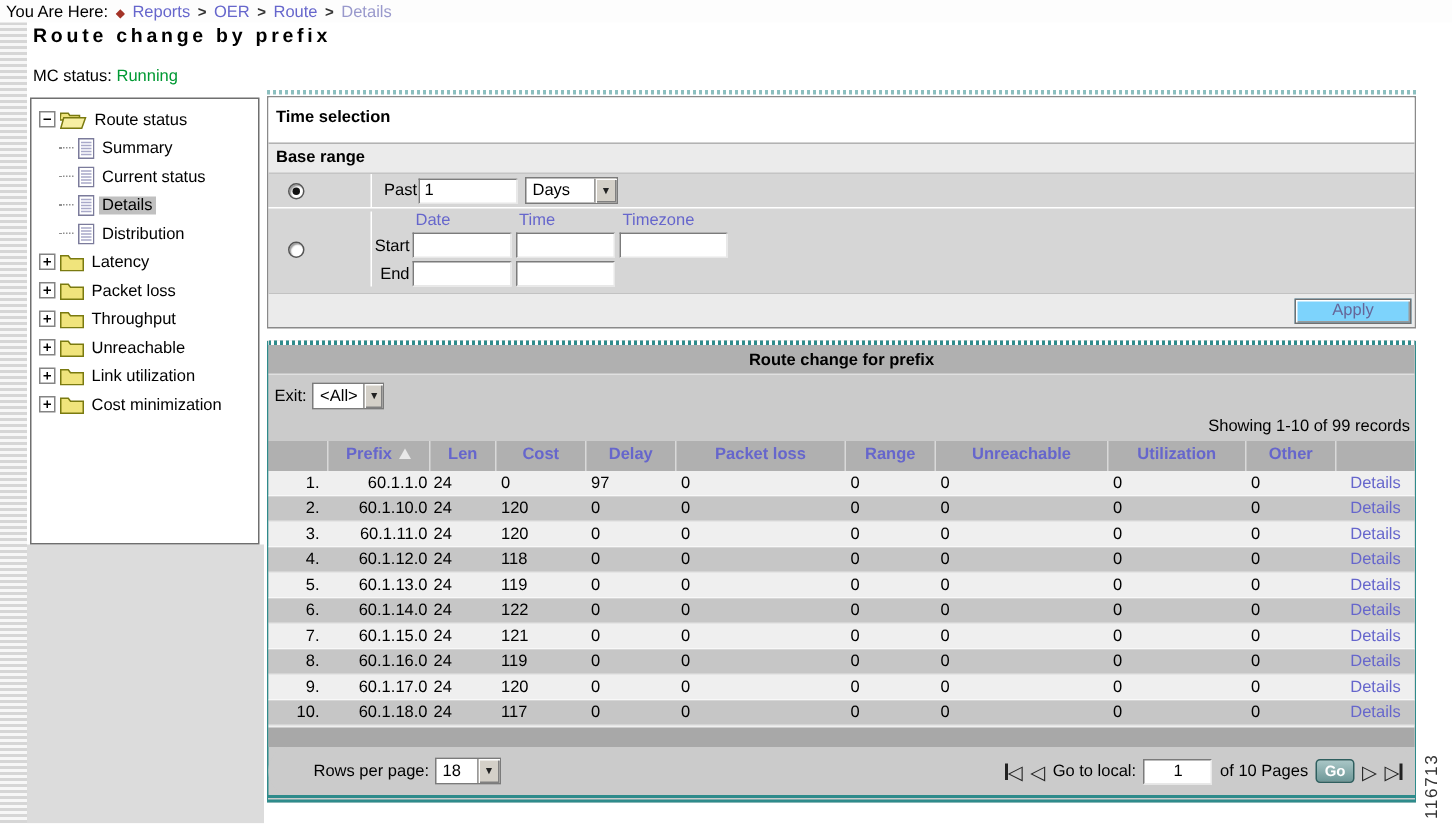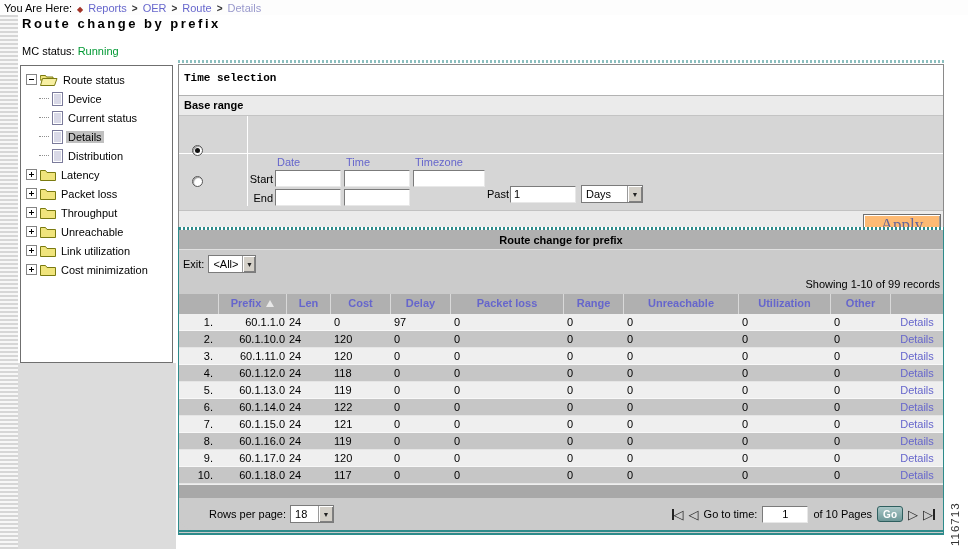--- a/index.html
+++ b/index.html
@@ -40,52 +40,52 @@
   .tree-label { padding:0 2px; }
   .tree-label.selected { background:#c0c0c0; }
   .tree svg { flex:0 0 auto; }
 
   
   .teal-dots { background:repeating-linear-gradient(90deg,#2e8b8b 0 2px,#ffffff 2px 4px); height:3px; }
   .dots-top-time { position:absolute; left:178px; top:60px; width:766px; opacity:.55; }
 
   
   .time-panel { position:absolute; left:178px; top:64px; width:766px; background:#fff; border:1px solid #8a8a8a; }
-  .tp-header { height:30px; display:flex; justify-content:space-between; padding:2px 6px 0 5px; background:#fff;font-family:Liberation Mono, monospace; }
+  .tp-header { height:30px; display:flex; justify-content:space-between; padding:2px 6px 0 5px; background:#fff; }
   .tp-title { font-weight:bold; padding-top:5px; }
   .tp-times { text-align:right; font-size:10.5px; line-height:13px; padding-top:1px; }
   .tp-base { height:21px; background:#ebebeb; border-top:1px solid #b2b2b2; border-bottom:1px solid #c4c4c4;
     font-weight:bold; padding:3px 0 0 5px; }
   .tp-body { background:#d6d6d6; }
   .radio-cell { width:69px; flex:0 0 69px; border-right:1px solid #fff; display:flex; align-items:center; padding-left:13px; align-self:stretch; }
   .radio { width:11px; height:11px; border-radius:50%; background:#fff; border:1px solid #555;
     box-shadow:inset 1px 1px 1px #9a9a9a; position:relative; cursor:pointer; flex:0 0 11px; }
   .radio.checked::after { content:""; position:absolute; left:2px; top:2px; width:5px; height:5px; border-radius:50%; background:#111; }
-  .tp-row1 { display:flex; align-items:center; height:38px; border-bottom:1px solid #fff;flex-direction:column; }
+  .tp-row1 { display:flex; align-items:center; height:23px; border-bottom:1px solid #fff; }
   .tp-row1-content { display:flex; align-items:center; padding-left:8px; gap:0; }
   .win-input { background:#fff; border:1px solid #7b7b7b; border-right-color:#e8e8e8; border-bottom-color:#e8e8e8;
     height:17px; font-family:"Liberation Sans",sans-serif; font-size:11px; padding:0 3px; }
   .past-input { width:66px; margin-left:1px; }
   .fake-select { display:flex; height:18px; border:1px solid #7b7b7b; background:#fff; cursor:pointer; }
   .fs-value { padding:2px 4px 0 4px; flex:1; white-space:nowrap; }
   .fs-btn { width:15px; background:#d4d0c8; border-left:1px solid #9a9a9a;
     box-shadow:inset 1px 1px 0 #fff, inset -1px -1px 0 #808080; display:flex; align-items:center; justify-content:center; }
   .fs-btn::before { content:"▼"; font-size:7px; color:#222; }
   .days-select { width:62px; margin-left:5px; }
   .tp-row2 { display:flex; padding:2px 0 4px 0; }
   .dt-grid { display:grid; grid-template-columns:27px 69px 69px 74px; align-items:center; row-gap:2px; }
   .dt-head { color:#6666cc; padding-left:2px; }
   .dt-rowlabel { text-align:right; padding-right:2px; }
   .se-input { width:66px; }
   .tz-input { width:72px; }
   .tp-footer { height:23px; background:#ebebeb; border-top:1px solid #c2c2c2;
     display:flex; justify-content:flex-end; align-items:center; padding-right:2px; }
-  .apply-btn { width:78px; height:17px; background:#fdba74; border:1px solid #707070;
+  .apply-btn { width:78px; height:17px; background:#7dd3fc; border:1px solid #707070;
     box-shadow:inset 1px 1px 0 #fff, inset -1px -1px 0 #9a9a9a;
-    color:#666699; font-family:Liberation Serif, serif; font-size:17px; cursor:pointer; }
+    color:#666699; font-family:Liberation Sans, sans-serif; font-size:11px; cursor:pointer; }
 
   
   .route-panel { position:absolute; left:178px; top:227px; width:766px;
     border-left:1px solid #2e8b8b; border-right:1px solid #2e8b8b; border-bottom:5px double #2e8b8b; background:#cbcbcb; }
   .rp-title { height:20px; line-height:20px; background:#b0b0b0; border-bottom:1px solid #e0e0e0;
     text-align:center; font-weight:bold; }
   .rp-exit { height:28px; background:#cbcbcb; display:flex; align-items:center; gap:4px; padding-left:4px; }
   .exit-select { width:48px; }
   .rp-showing { height:16px; background:#cbcbcb; text-align:right; padding-right:3px; }
 
@@ -157,21 +157,21 @@
           <path d="M2.5 5.5 h14.5 l-2.5 7 h-14z" fill="#f7efa2" stroke="#7a7a10"></path>
         </svg>
       <span class="tree-label">Route status</span>
     </div>
     <div class="tree-item child">
       <span class="connector"></span>
       <svg width="11" height="14" viewBox="0 0 11 14">
           <rect x="0.5" y="0.5" width="10" height="13" fill="#fff" stroke="#7b7b9b"></rect>
           <path d="M2 3h7M2 5h7M2 7h7M2 9h7M2 11h7" stroke="#a9a9c9" stroke-width="0.9"></path>
         </svg>
-      <span class="tree-label">Device</span>
+      <span class="tree-label">Summary</span>
     </div>
     <div class="tree-item child">
       <span class="connector"></span>
       <svg width="11" height="14" viewBox="0 0 11 14">
           <rect x="0.5" y="0.5" width="10" height="13" fill="#fff" stroke="#7b7b9b"></rect>
           <path d="M2 3h7M2 5h7M2 7h7M2 9h7M2 11h7" stroke="#a9a9c9" stroke-width="0.9"></path>
         </svg>
       <span class="tree-label">Current status</span>
     </div>
     <div class="tree-item child">
@@ -460,21 +460,21 @@
         </span>
       </span>
       <span class="pg-group">
         <span class="pg-btn">
             <span class="pg-bar"></span>
             <span class="tri-left"></span>
           </span>
         <span class="pg-btn">
             <span class="tri-left"></span>
           </span>
-        <span>Go to time:</span>
+        <span>Go to local:</span>
         <input class="win-input goto-input" value="1" style="">
         <span>of 10 Pages</span>
         <button class="go-btn">Go</button>
         <span class="pg-btn">
             <span class="tri-right"></span>
           </span>
         <span class="pg-btn">
             <span class="tri-right"></span>
             <span class="pg-bar"></span>
           </span>

